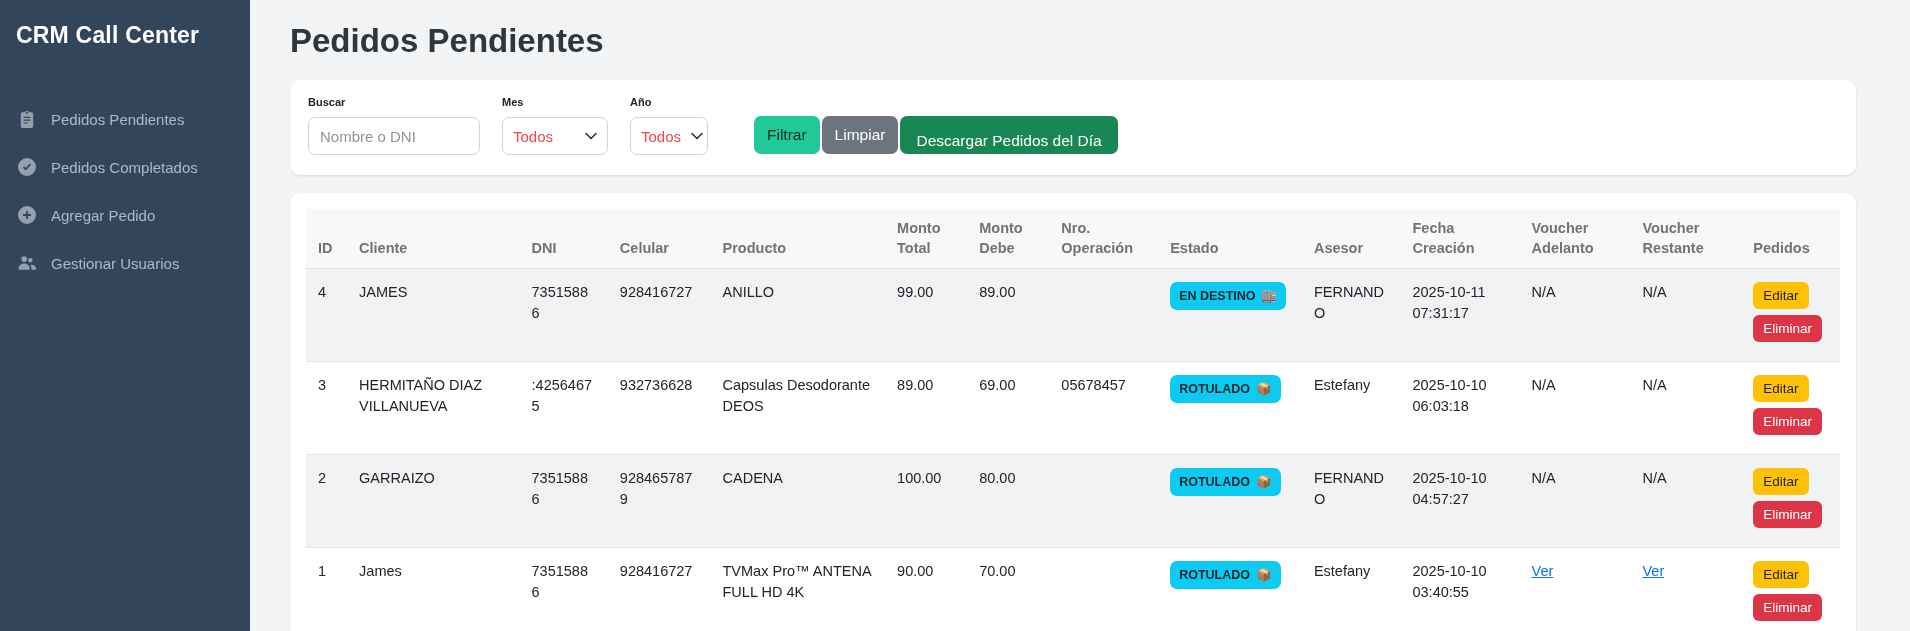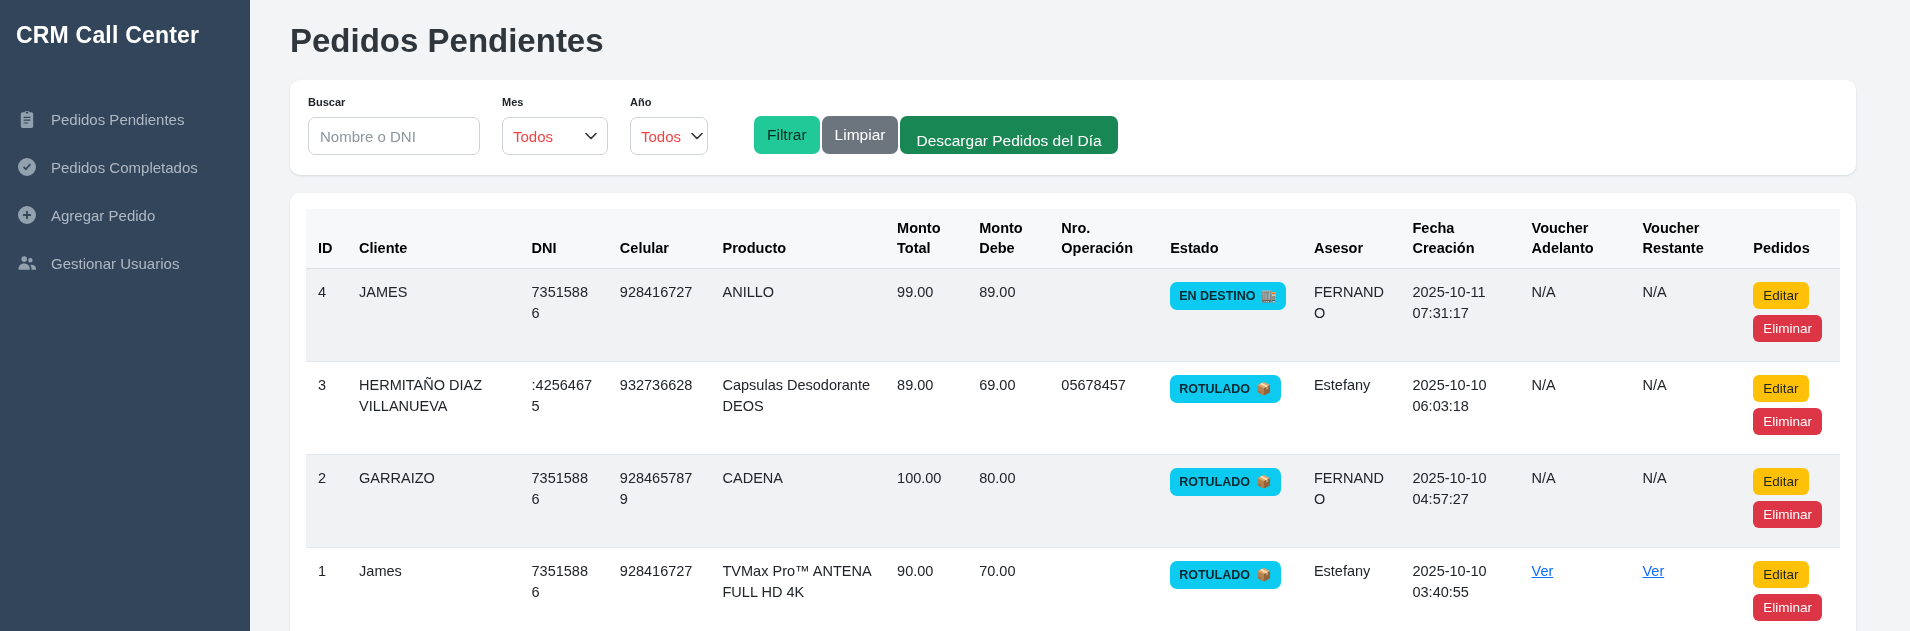--- a/index.html
+++ b/index.html
@@ -82,21 +82,21 @@
   .btn-clear{background:var(--btn-clear);color:#ffffff;}
   .btn-download{background:var(--btn-download);color:#ffffff;padding:16px 16px;}
   .filter-card .btn{margin-bottom:1px;}
   .filter-card .btn-group{display:flex;gap:2px;align-items:flex-end;margin-left:24px;}
 
   
   .table-card{margin-top:18px;padding:16px;}
   table{width:100%;border-collapse:collapse;table-layout:fixed;}
   thead th{
     background:#f7f8f9;text-align:left;vertical-align:bottom;
-    font-size:14.5px;font-weight:600;color:#000000;
+    font-size:14.5px;font-weight:600;color:#737373;
     padding:10px 12px;border-bottom:1px solid #dde1e5;line-height:1.35;
   }
   th:nth-child(1){width:40px;}  th:nth-child(2){width:168px;}
   th:nth-child(3){width:86px;}  th:nth-child(4){width:100px;}
   th:nth-child(5){width:170px;} th:nth-child(6){width:80px;}
   th:nth-child(7){width:80px;}  th:nth-child(8){width:106px;}
   th:nth-child(9){width:140px;} th:nth-child(10){width:96px;}
   th:nth-child(11){width:116px;}th:nth-child(12){width:108px;}
   th:nth-child(13){width:108px;}th:nth-child(14){width:96px;}
   tbody td{

